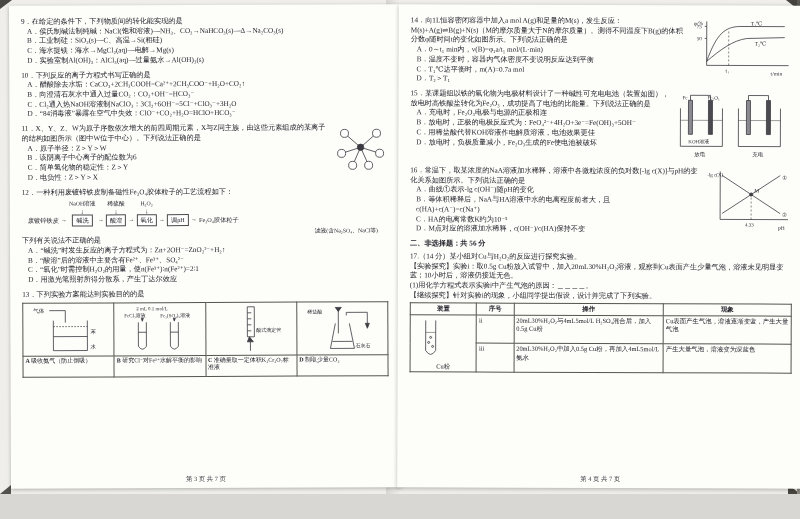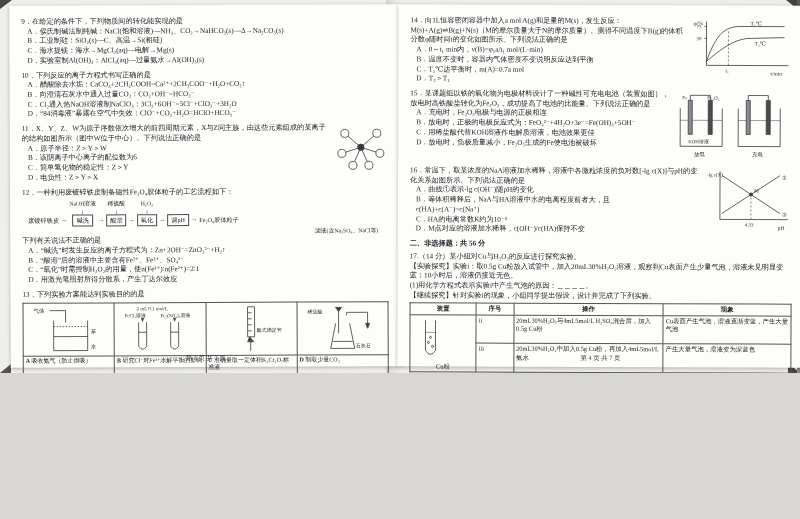--- a/index.html
+++ b/index.html
@@ -1,16 +1,16 @@
 <!DOCTYPE html>
 <html><head>
 <meta charset="utf-8">
 <style>
   html,body{margin:0;padding:0;background:#d8d7d3;}
-  .photo{position:relative;width:800px;height:373px;background:#efeeea;overflow:hidden;
+  .photo{position:relative;width:800px;height:494px;background:#efeeea;overflow:hidden;
          font-family:"Liberation Serif","DejaVu Serif",serif;color:#24242c;}
   .corner{position:absolute;width:0;height:0;border-style:solid;}
   .c-tl{top:0;left:0;border-width:9px 12px 0 0;border-color:#4a4843 transparent transparent transparent;}
   .c-tr{top:0;right:0;border-width:0 14px 11px 0;border-color:transparent #45433e transparent transparent;}
   .c-bl{bottom:0;left:0;border-width:0 0 9px 11px;border-color:transparent transparent #54524c transparent;}
   .c-br{bottom:0;right:0;border-width:0 12px 10px 0;border-color:transparent transparent #49473f transparent;}
   .edge-right{position:absolute;right:0;top:0;bottom:0;width:3px;background:linear-gradient(#5a5852,#8e8b84);}
   .gutter{position:absolute;left:386px;top:0;bottom:0;width:14px;background:linear-gradient(90deg,rgba(0,0,0,.10),rgba(0,0,0,0));}
   .page{position:absolute;top:5px;bottom:6px;background:#fdfdfa;box-shadow:0 1px 4px rgba(0,0,0,.28);
         padding:12px 12px 14px;font-size:7.2px;line-height:1.35;}

